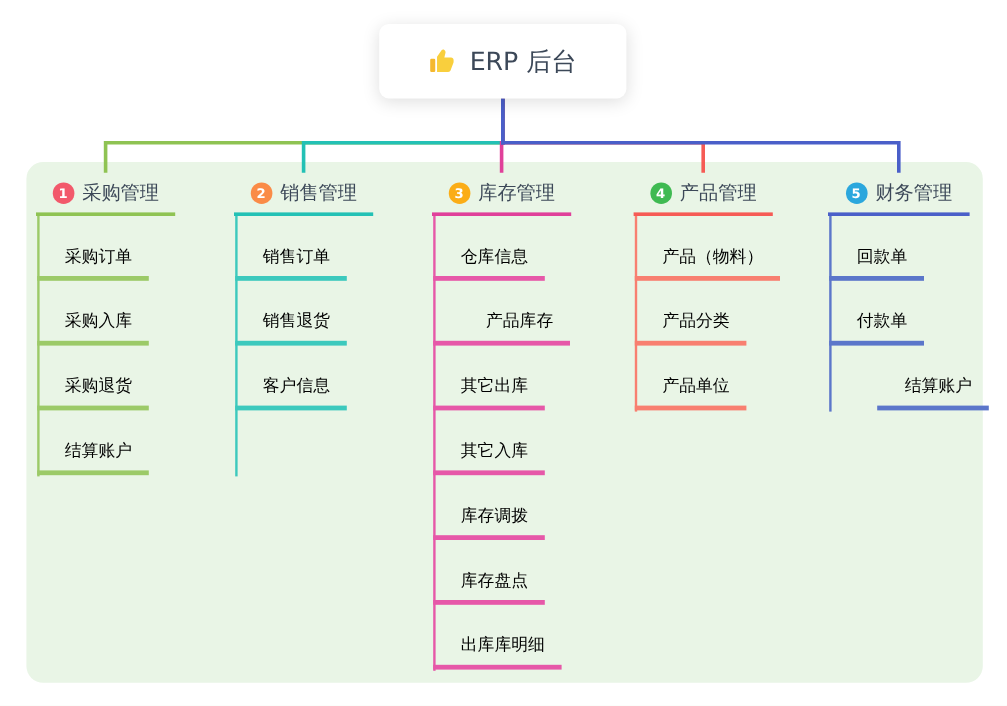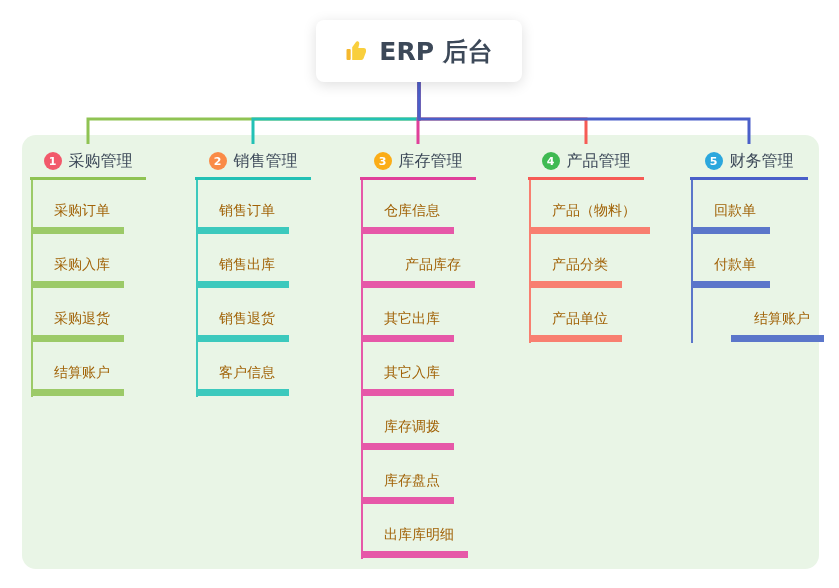--- a/index.html
+++ b/index.html
@@ -11,41 +11,41 @@
   .panel{
     position:absolute;left:22px;top:135px;width:797px;height:434px;
     border-radius:14px;
   }
   .connectors{position:absolute;left:0;top:0;pointer-events:none;}
   .root-node{
     position:absolute;left:316px;top:20px;width:206px;height:62px;
     background:#ffffff;border-radius:8px;
     box-shadow:0 3px 14px rgba(0,0,0,0.13);
     display:flex;align-items:center;justify-content:center;gap:10px;
-    font-size:25px;font-weight:700;z-index:3;
+    font-size:21px;font-weight:400;z-index:3;
   }
   .thumb{display:flex;align-items:center;}
   .thumb svg{width:24px;height:24px;}
   .branch{position:absolute;top:145px;z-index:2;}
   .branch-title{
     height:32px;display:flex;align-items:center;justify-content:center;
     gap:7px;font-size:16px;font-weight:500;white-space:nowrap;
   }
   .badge{
     width:18px;height:18px;border-radius:50%;flex:0 0 18px;
     color:#fff;font-size:11px;font-weight:700;
     display:flex;align-items:center;justify-content:center;line-height:1;
   }
   .title-underline{height:3px;}
   .kids{position:absolute;top:35px;left:1px;}
   .kids-line{position:absolute;top:35px;left:1px;width:2px;}
   .kid{height:54px;display:flex;align-items:flex-end;white-space:nowrap;}
   .kid-label{
-    display:inline-block;font-size:14px;color:#a16207;
-    padding:0 14px 7px 23px;border-bottom:7px solid #f9a8d4;
+    display:inline-block;font-size:14px;color:#000000;
+    padding:0 14px 7px 23px;border-bottom:4px solid #f9a8d4;
   }
 </style>
 </head>
 <body>
 
 <div class="canvas">
   <div class="panel" id="panel" style="background: rgb(233, 245, 230);"></div>
   <svg class="connectors" id="connectors" width="839" height="588">
       <polyline points="419,82 419,119 88,119 88,144" fill="none" stroke="#8fc353" stroke-width="3"></polyline>
       <polyline points="419,82 419,119 253,119 253,144" fill="none" stroke="#23c1b5" stroke-width="3"></polyline>
@@ -89,23 +89,20 @@
       <div class="branch" style="left: 195px; width: 116px;">
     <div class="branch-title">
       <span class="badge" style="background: rgb(250, 139, 71);">2</span>
       <span class="btxt">销售管理</span>
     </div>
     <div class="title-underline" style="background: rgb(35, 193, 181);"></div>
     <div class="kids-line" style="background: rgb(60, 201, 189); height: 217px;"></div>
     <div class="kids">
           <div class="kid">
             <span class="kid-label" style="border-bottom-color: rgb(60, 201, 189);">销售订单</span>
-          </div>
-          <div class="kid">
-            <span class="kid-label" style="border-bottom-color: rgb(60, 201, 189);">销售出库</span>
           </div>
           <div class="kid">
             <span class="kid-label" style="border-bottom-color: rgb(60, 201, 189);">销售退货</span>
           </div>
           <div class="kid">
             <span class="kid-label" style="border-bottom-color: rgb(60, 201, 189);">客户信息</span>
           </div>
         </div>
   </div>
       <div class="branch" style="left: 360px; width: 116px;">

